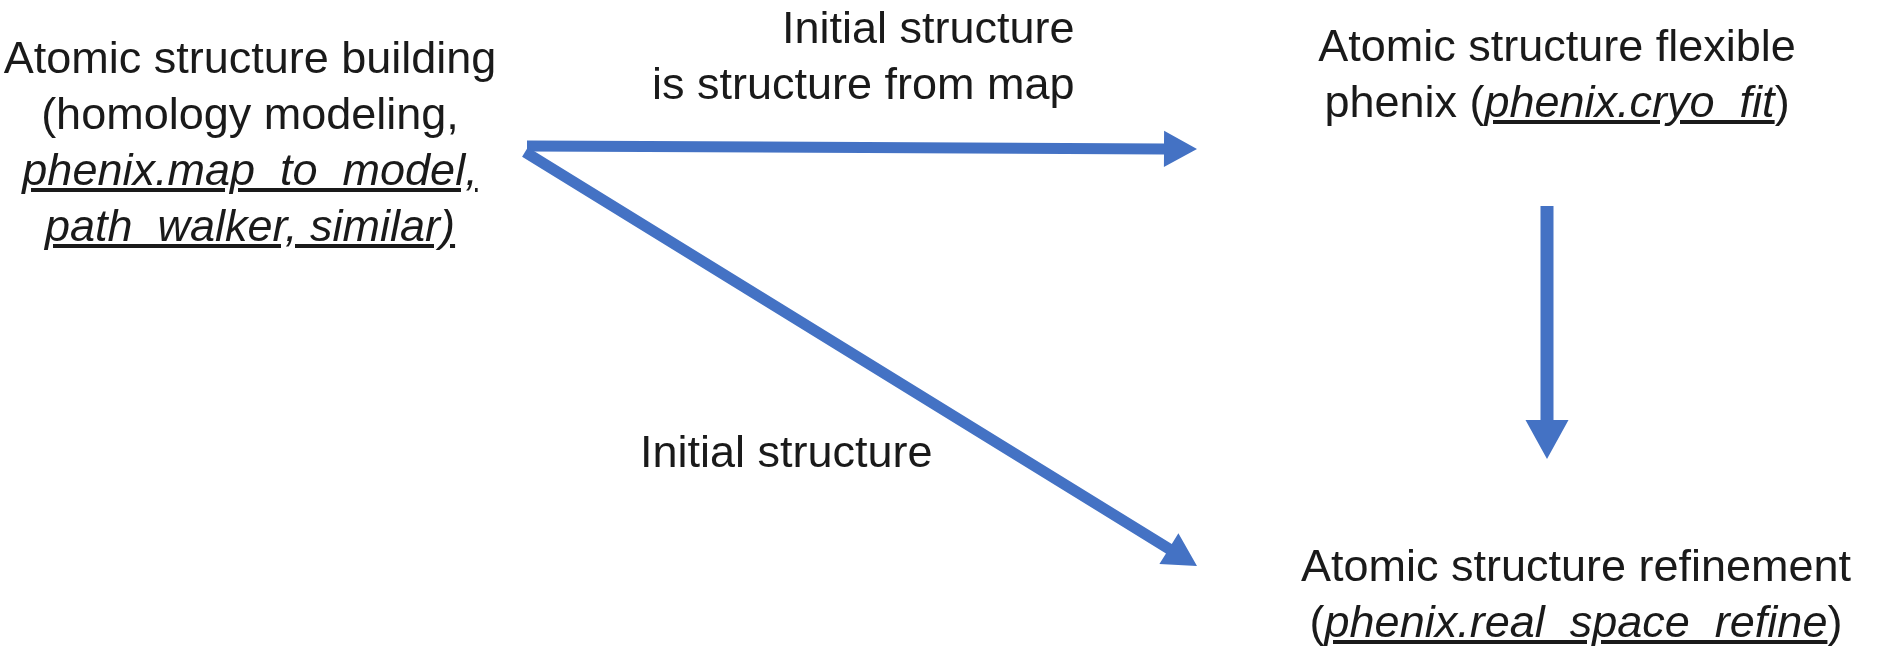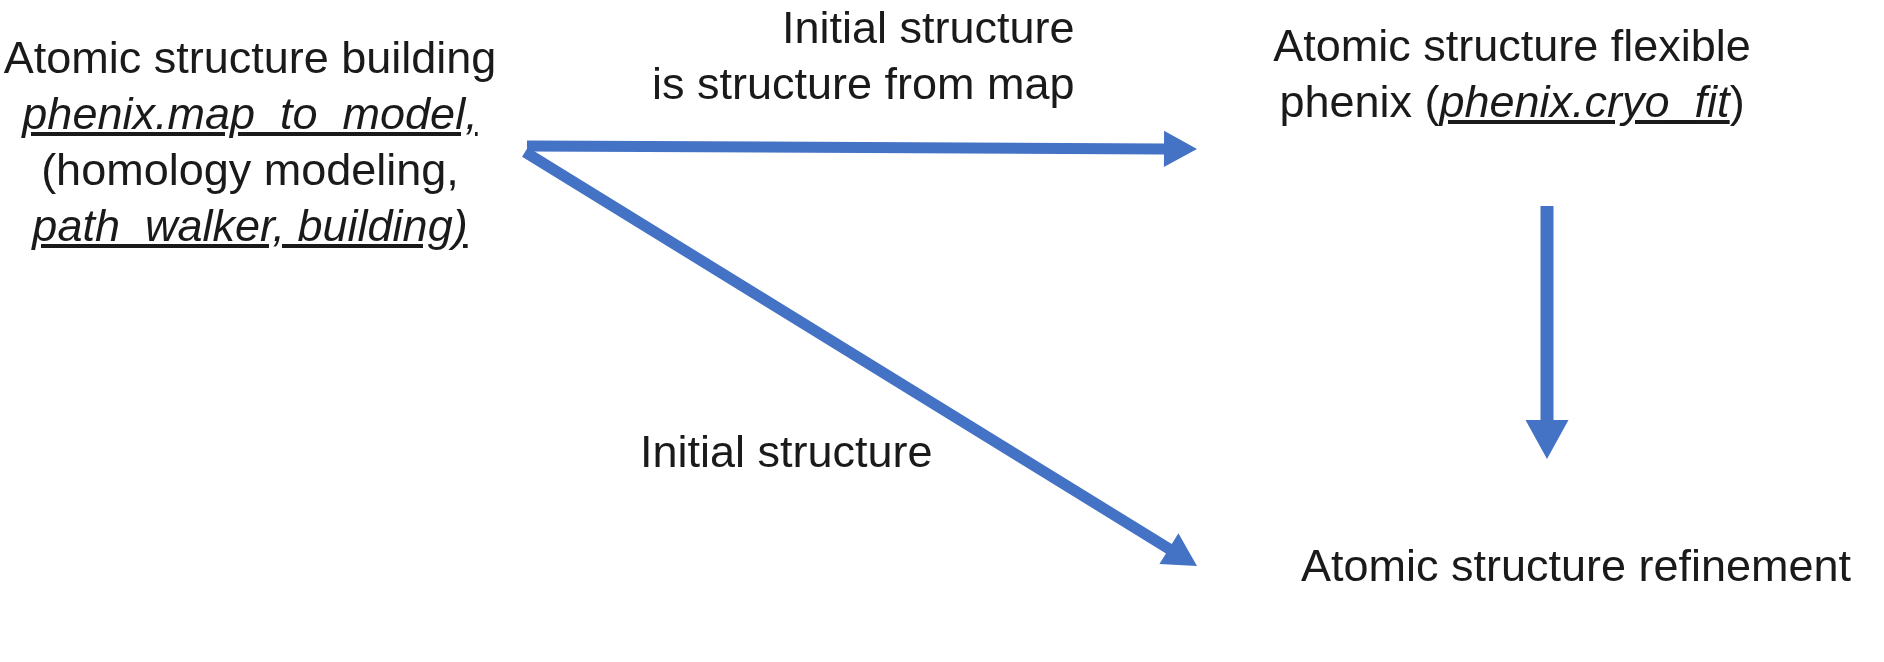--- a/index.html
+++ b/index.html
@@ -22,21 +22,21 @@
   .leftal   { text-align: right; }
   .textblock .seg-italic { font-style: italic; text-decoration: underline; }
   #arrow-layer {
     position: absolute;
     left: 0; top: 0;
     width: 1884px; height: 662px;
   }
   
   #node-building    { left: 0px;    top: 30px;  width: 500px; }
   #label-different  { left: 652px;  top: 0px;   }
-  #node-fitting     { left: 1256px; top: 18px;  width: 512px; }
+  #node-fitting     { left: 1301px; top: 18px;  width: 512px; }
   #label-similar    { left: 640px;  top: 424px; }
   #node-refinement  { left: 1268px; top: 538px; width: 616px; }
 </style>
 </head>
 <body>
 
 <div id="figure">
 
   <svg id="arrow-layer" viewBox="0 0 1884 662" xmlns="http://www.w3.org/2000/svg">
       <g>
@@ -45,36 +45,37 @@
       <g>
         <polygon points="522.1,156.7 1166.0,553.4 1159.4,564.1 1197.0,566.0 1178.4,533.2 1171.8,544.0 527.9,147.3" fill="#4472c4"></polygon>
       </g>
       <g>
         <polygon points="1540.5,206.0 1540.5,420.0 1525.5,420.0 1547.0,459.0 1568.5,420.0 1553.5,420.0 1553.5,206.0" fill="#4472c4"></polygon>
       </g>
     </svg>
 
   <div id="node-building" class="textblock centered">
       <div><span class="seg-regular">Atomic structure building</span></div>
+      <div><span class="seg-regular">(homology modeling,</span></div>
       <div><span class="seg-italic">phenix.map_to_model,</span></div>
-      <div><span class="seg-regular">(homology modeling,</span></div>
-      <div><span class="seg-italic">path_walker, building)</span></div>
+      <div><span class="seg-italic">path_walker, similar)</span></div>
     </div>
 
   <div id="label-different" class="textblock leftal">
       <div><span class="seg-regular">Initial structure</span></div>
       <div><span class="seg-regular">is structure from map</span></div>
     </div>
 
   <div id="node-fitting" class="textblock centered">
       <div><span class="seg-regular">Atomic structure flexible</span></div>
       <div><span class="seg-regular">phenix (</span><span class="seg-italic">phenix.cryo_fit</span><span class="seg-regular">)</span></div>
     </div>
 
   <div id="label-similar" class="textblock leftal">
       <div><span class="seg-regular">Initial structure</span></div>
     </div>
 
   <div id="node-refinement" class="textblock centered">
       <div><span class="seg-regular">Atomic structure refinement</span></div>
+      <div><span class="seg-regular">(</span><span class="seg-italic">phenix.real_space_refine</span><span class="seg-regular">)</span></div>
     </div>
 
 </div>
 
 </body></html>

